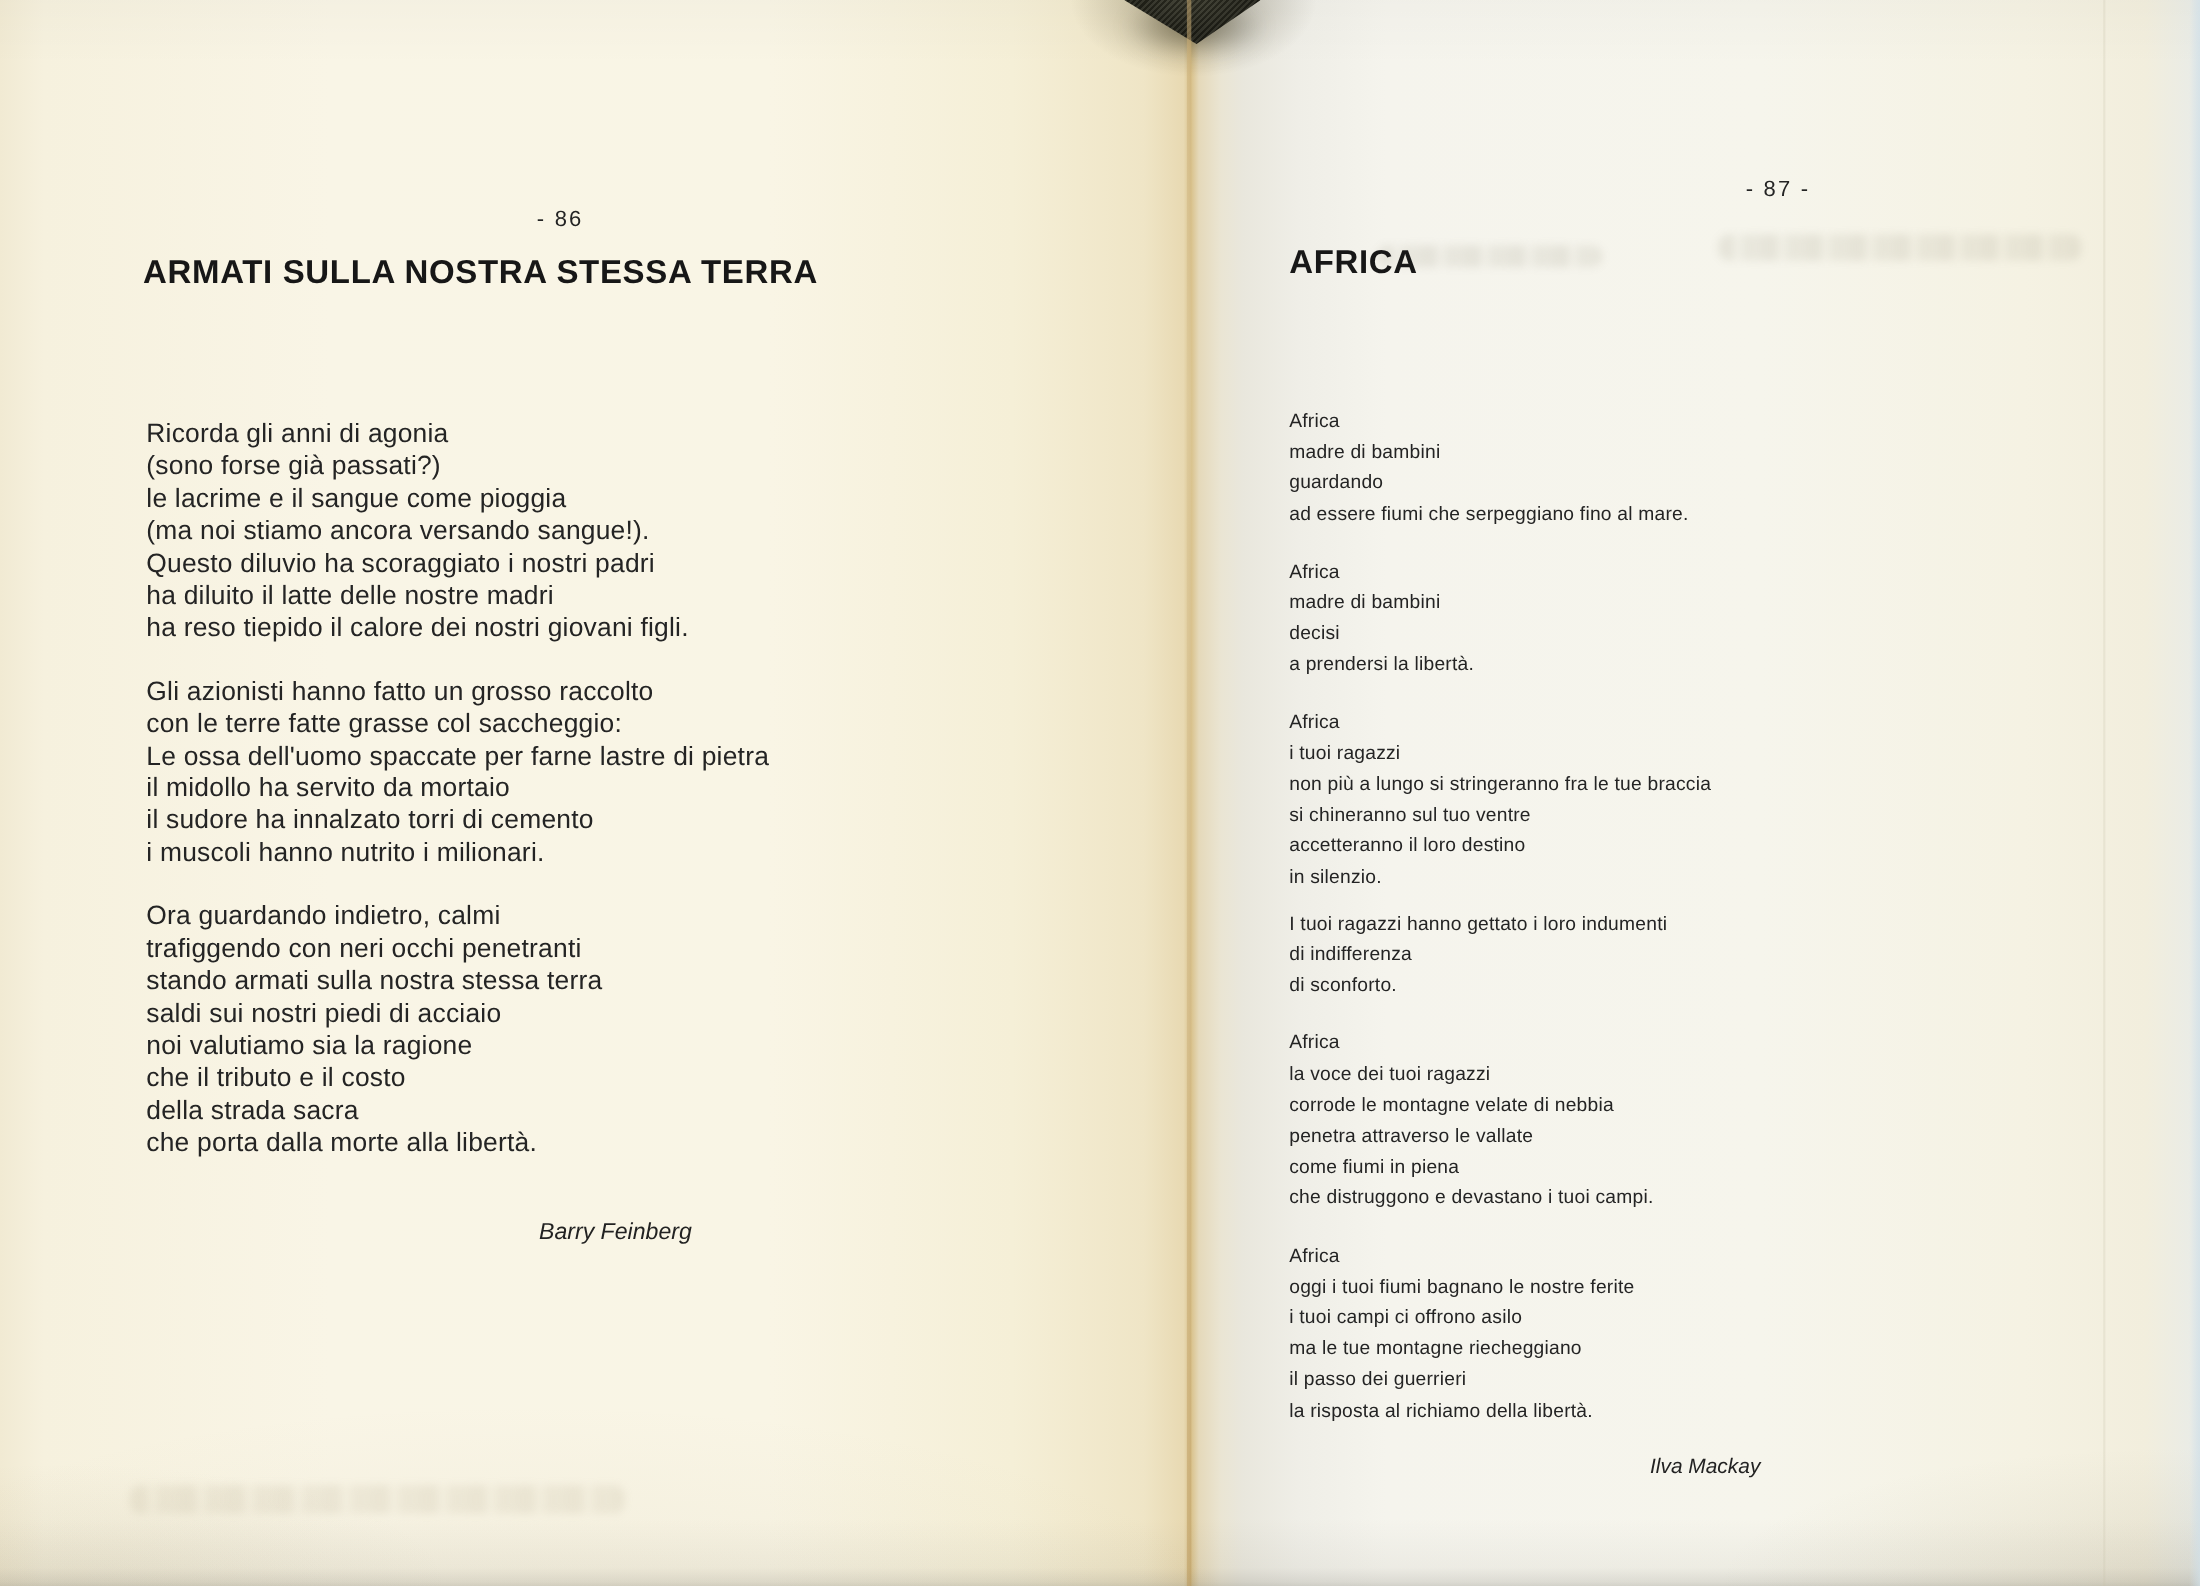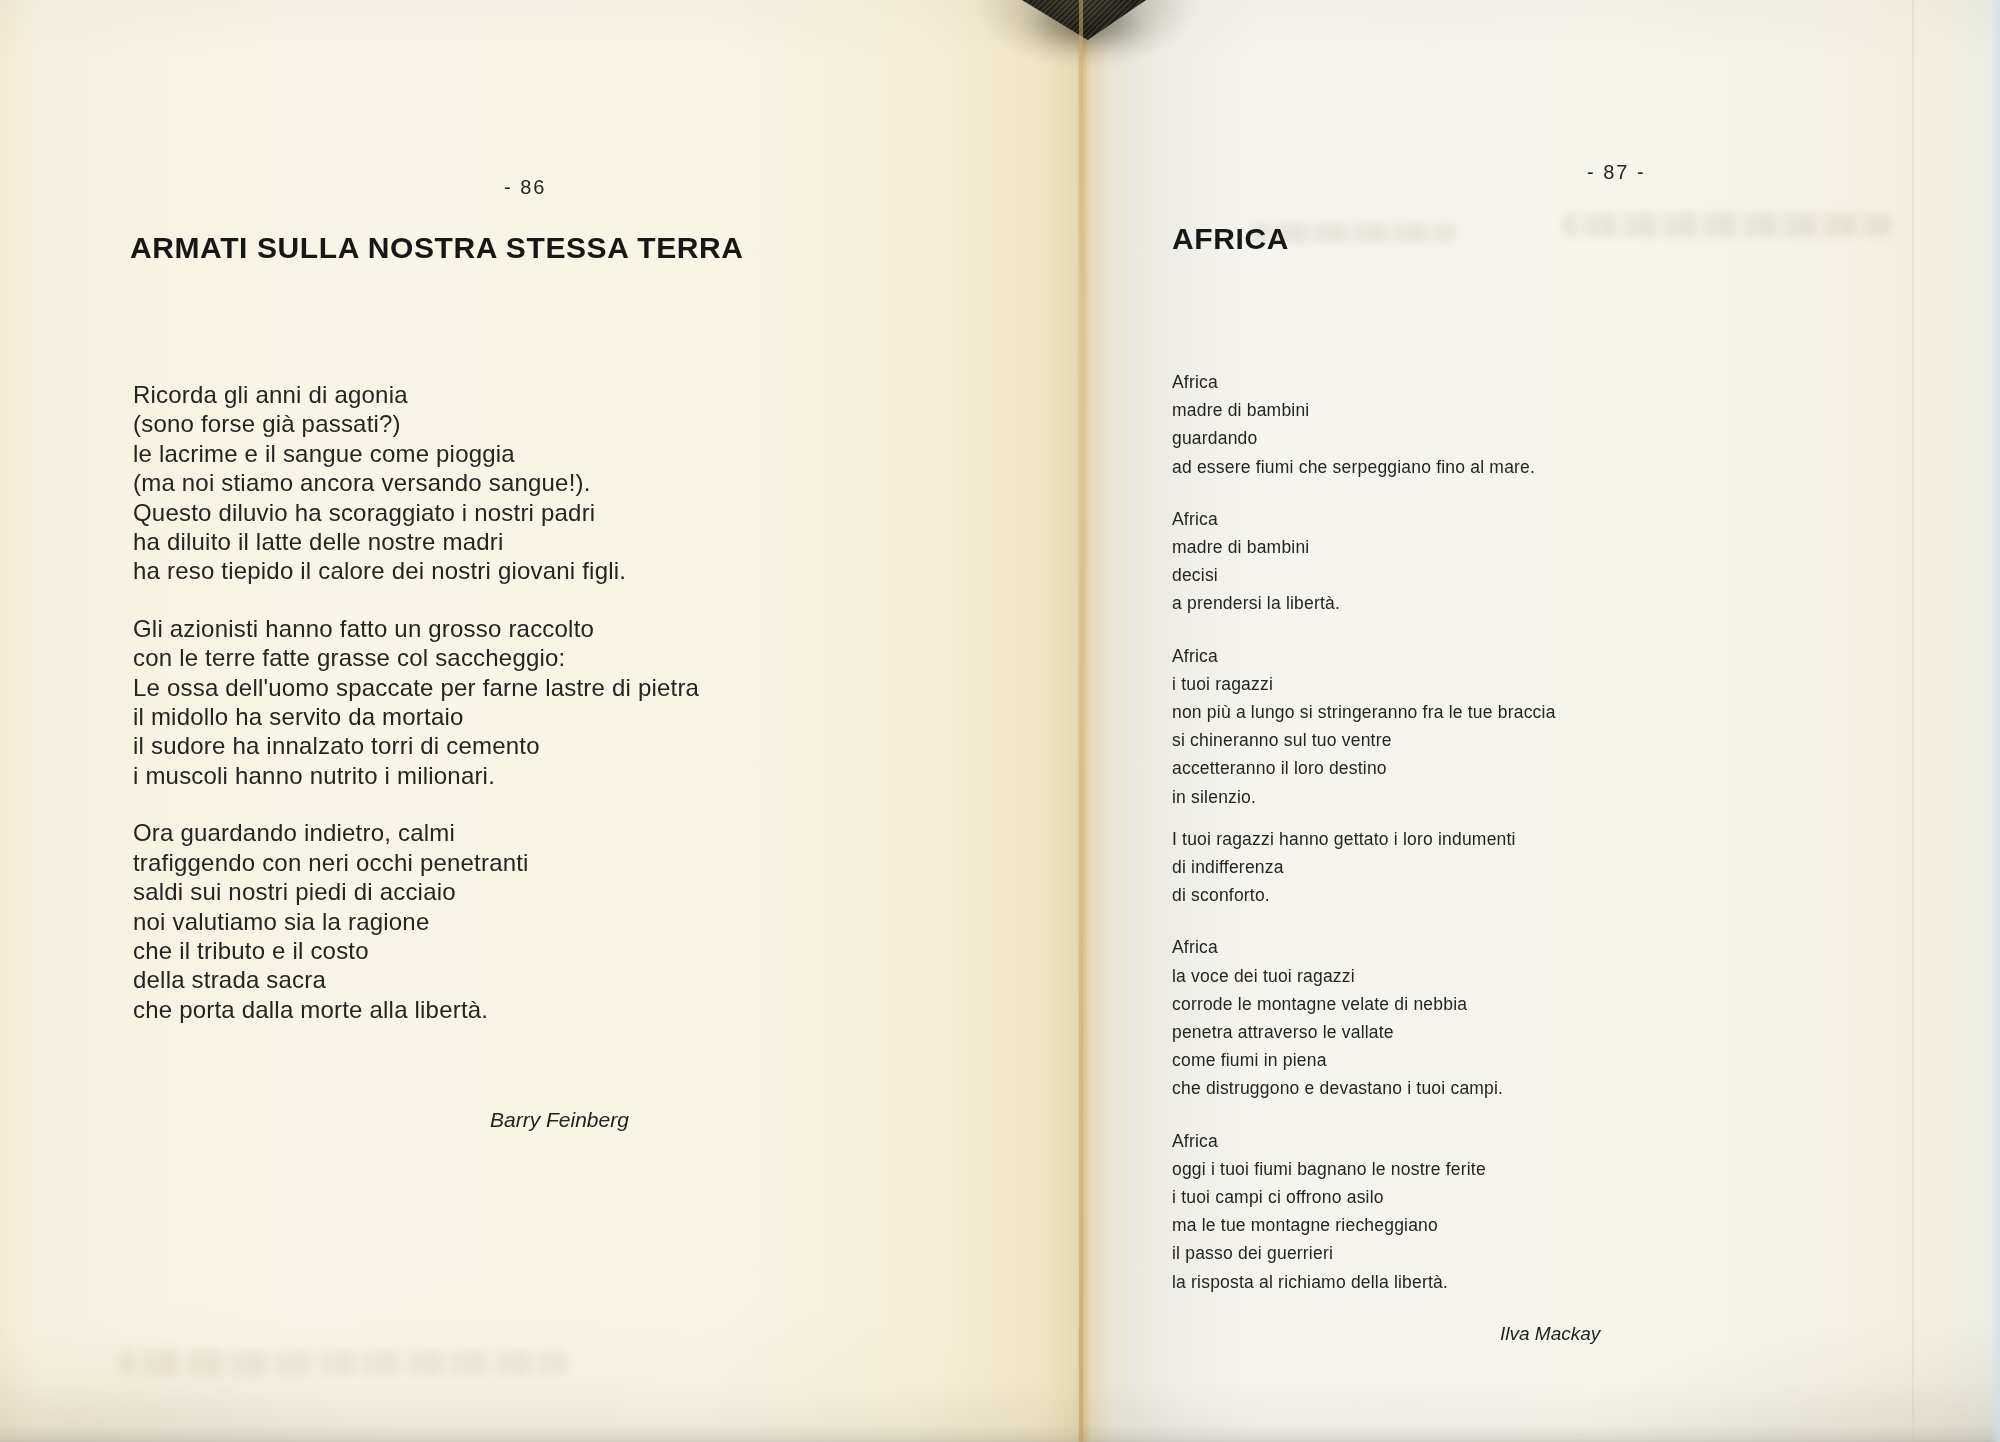--- a/index.html
+++ b/index.html
@@ -77,21 +77,21 @@
     white-space: nowrap;
   }
   .poem-title {
     position: absolute; margin: 0; font-size: 30px; font-weight: bold;
     letter-spacing: 0.6px; color: #171717; white-space: nowrap;
   }
   .poem { position: absolute; }
   .line { white-space: nowrap; }
   .author { position: absolute; font-style: italic; white-space: nowrap; color: #222222; }
 
-  .page-left  .page-number { left: 488px;  top: 176px; margin-left: 16px; }
+  .page-left  .page-number { left: 488px;  top: 188px; }
   .page-left  .poem-title  { left: 130px;  top: 231px; }
   .page-left  .poem        { left: 133px;  top: 380px; }
   .page-left  .line        { font-size: 24px; line-height: 29.4px; letter-spacing: 0.2px; }
   .page-left  .stanza      { margin-bottom: 28px; }
   .page-left  .author      { left: 490px;  top: 1108px; font-size: 21px; font-style: italic; }
 
   .page-right .page-number { left: 1587px; top: 161px; }
   .page-right .poem-title  { left: 1172px; top: 222px; }
   .page-right .poem        { left: 1172px; top: 368px; }
   .page-right .line        { font-size: 17.5px; line-height: 28.2px; letter-spacing: 0.2px; }
@@ -132,20 +132,21 @@
           <div class="line">Gli azionisti hanno fatto un grosso raccolto</div>
           <div class="line">con le terre fatte grasse col saccheggio:</div>
           <div class="line">Le ossa dell'uomo spaccate per farne lastre di pietra</div>
           <div class="line">il midollo ha servito da mortaio</div>
           <div class="line">il sudore ha innalzato torri di cemento</div>
           <div class="line">i muscoli hanno nutrito i milionari.</div>
         </div>
         <div class="stanza">
           <div class="line">Ora guardando indietro, calmi</div>
           <div class="line">trafiggendo con neri occhi penetranti</div>
+          <div class="line">stando armati sulla nostra stessa terra</div>
           <div class="line">saldi sui nostri piedi di acciaio</div>
           <div class="line">noi valutiamo sia la ragione</div>
           <div class="line">che il tributo e il costo</div>
           <div class="line">della strada sacra</div>
           <div class="line">che porta dalla morte alla libertà.</div>
         </div>
       </div>
     <div class="author">Barry Feinberg</div>
   </section>
 

